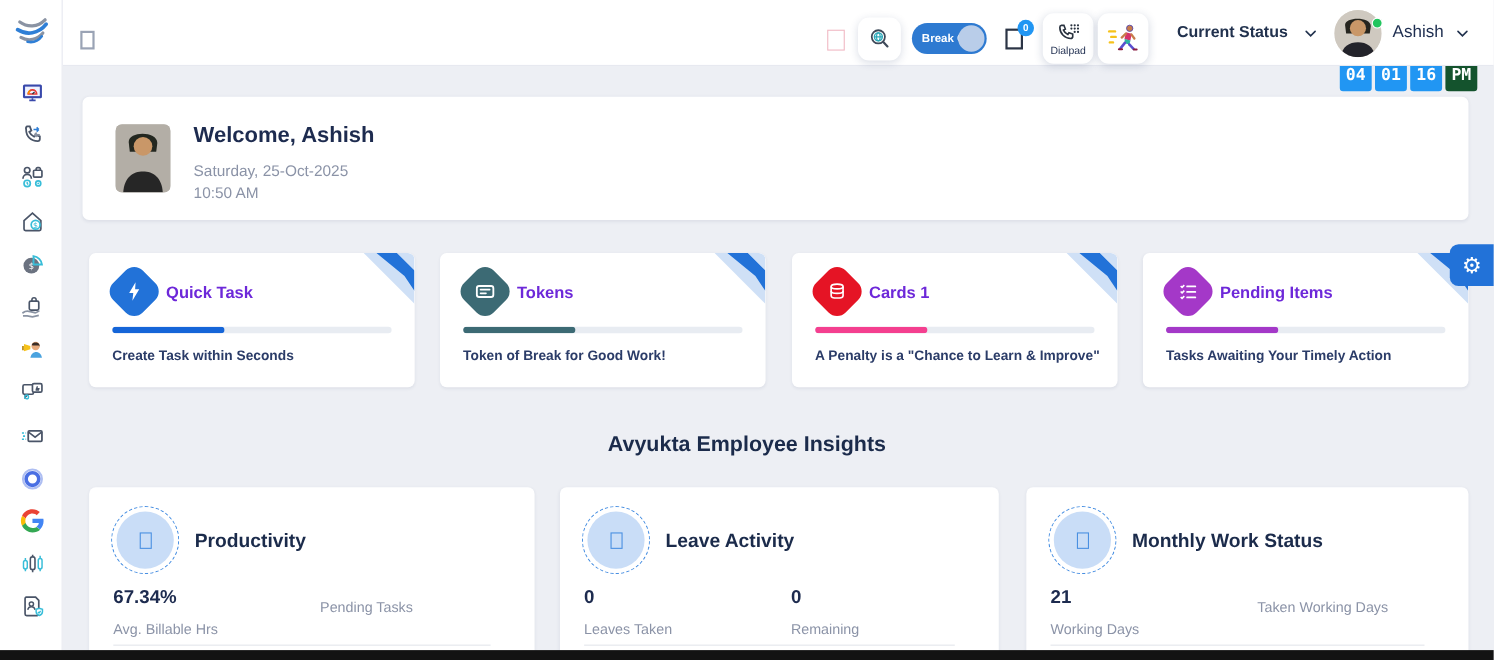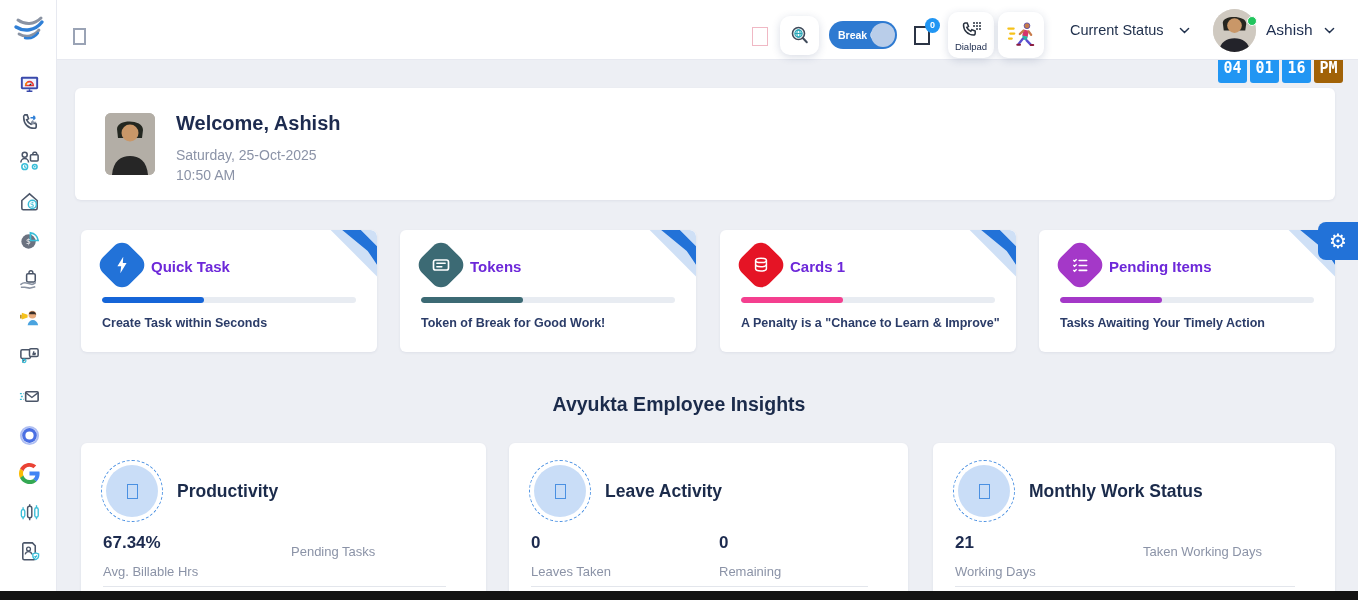--- a/index.html
+++ b/index.html
@@ -57,21 +57,21 @@
   .notif-badge {
     position:absolute; left:868px; top:18px; width:15px; height:15px;
     border-radius:50%; background:#2196f3; color:#fff;
     font-size:9px; font-weight:bold; text-align:center; line-height:15px;
   }
   .dialpad-card { left:891px; top:12px; width:46px; height:46px; flex-direction:column; }
   .dialpad-label { font-size:9.5px; color:#1c2b4d; margin-top:-2px; }
   .runner-card { left:941px; top:12px; width:46px; height:46px; }
   .current-status {
     position:absolute; left:1013px; top:0; height:60px;
-    display:flex; align-items:center; gap:14px; cursor:pointer;
+    display:flex; align-items:center; gap:14px; cursor:pointer;font-weight:bold;
   }
   .current-status-label { font-size:14.5px; color:#22324e; }
   .user-menu {
     position:absolute; left:1156px; top:0; height:60px;
     display:flex; align-items:center; gap:10px; cursor:pointer;
   }
   .avatar { position:relative; width:43px; height:43px; border-radius:50%; overflow:hidden; background:#ded9d2; }
   .online-dot {
     position:absolute; left:1190px; top:16px; width:10px; height:10px;
     border-radius:50%; background:#22c55e; border:1.5px solid #fff; z-index:2;
@@ -80,21 +80,21 @@
   .chev { width:13px; height:13px; }
   
   .clock { position:absolute; top:52px; z-index:5; display:flex; gap:3px; }
   .clock { left:1218px; }
   .clock-box {
     width:29px; height:31px; border-radius:3px; background:#2196f3;
     color:#fff; font-size:15px; font-weight:bold;
     display:flex; align-items:center; justify-content:center;
     font-family:"DejaVu Sans Mono", monospace;
   }
-  .clock-box.meridiem { background:#a16207; }
+  .clock-box.meridiem { background:#14532d; }
   
   .card { background:#fff; border-radius:6px; box-shadow:0 1px 3px rgba(30,46,80,.07); }
   .welcome-card { position:absolute; left:75px; top:88px; width:1260px; height:112px; }
   .welcome-photo {
     position:absolute; left:30px; top:25px; width:50px; height:62px;
     border-radius:6px; overflow:hidden; background:#b6b2ab;
   }
   .welcome-title { position:absolute; left:101px; top:24px; font-size:20px; font-weight:bold; color:#1d2b4f; }
   .welcome-date  { position:absolute; left:101px; top:59px; font-size:14px; color:#8b93a7; }
   .welcome-time  { position:absolute; left:101px; top:79px; font-size:14px; color:#8b93a7; }

